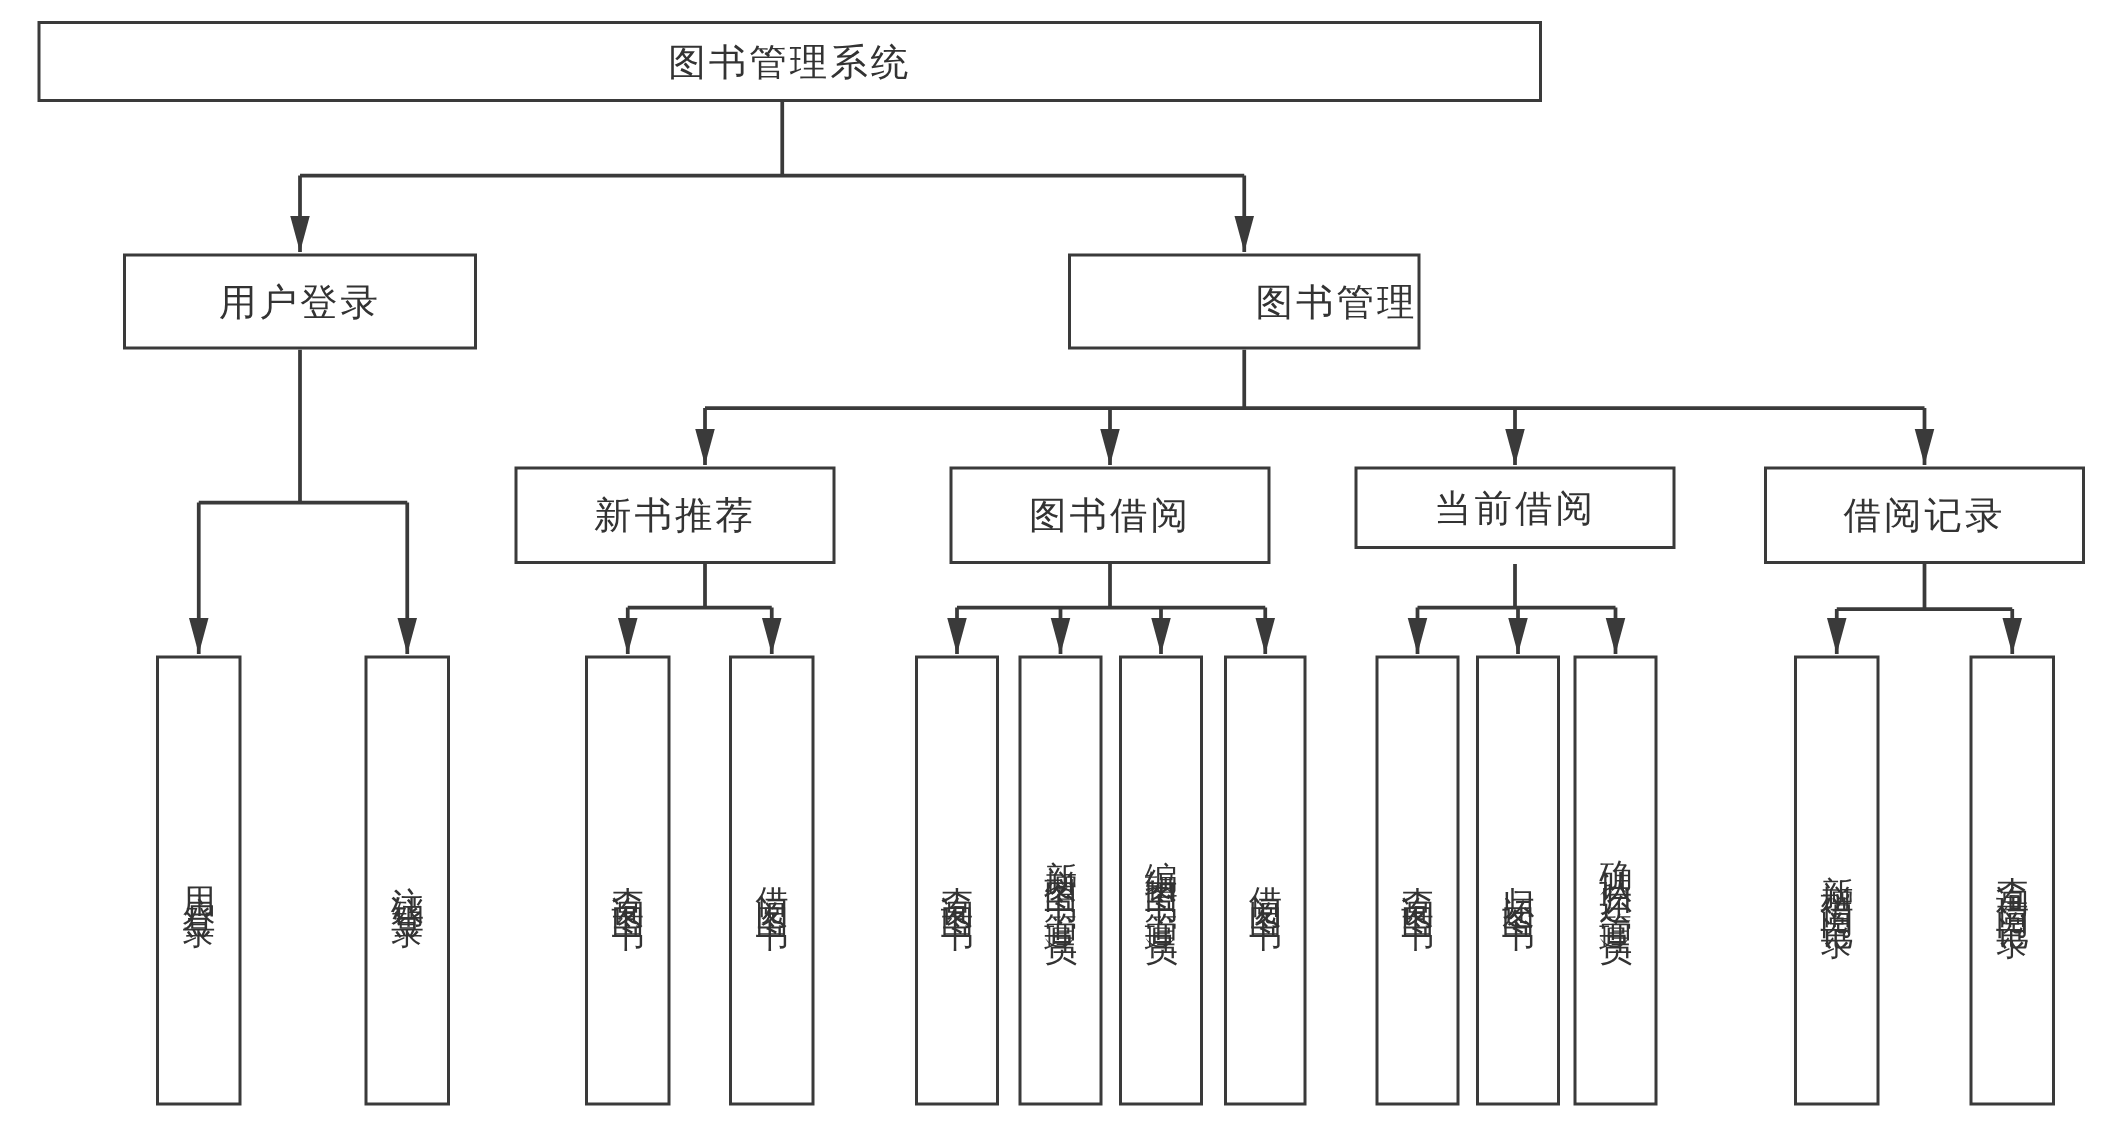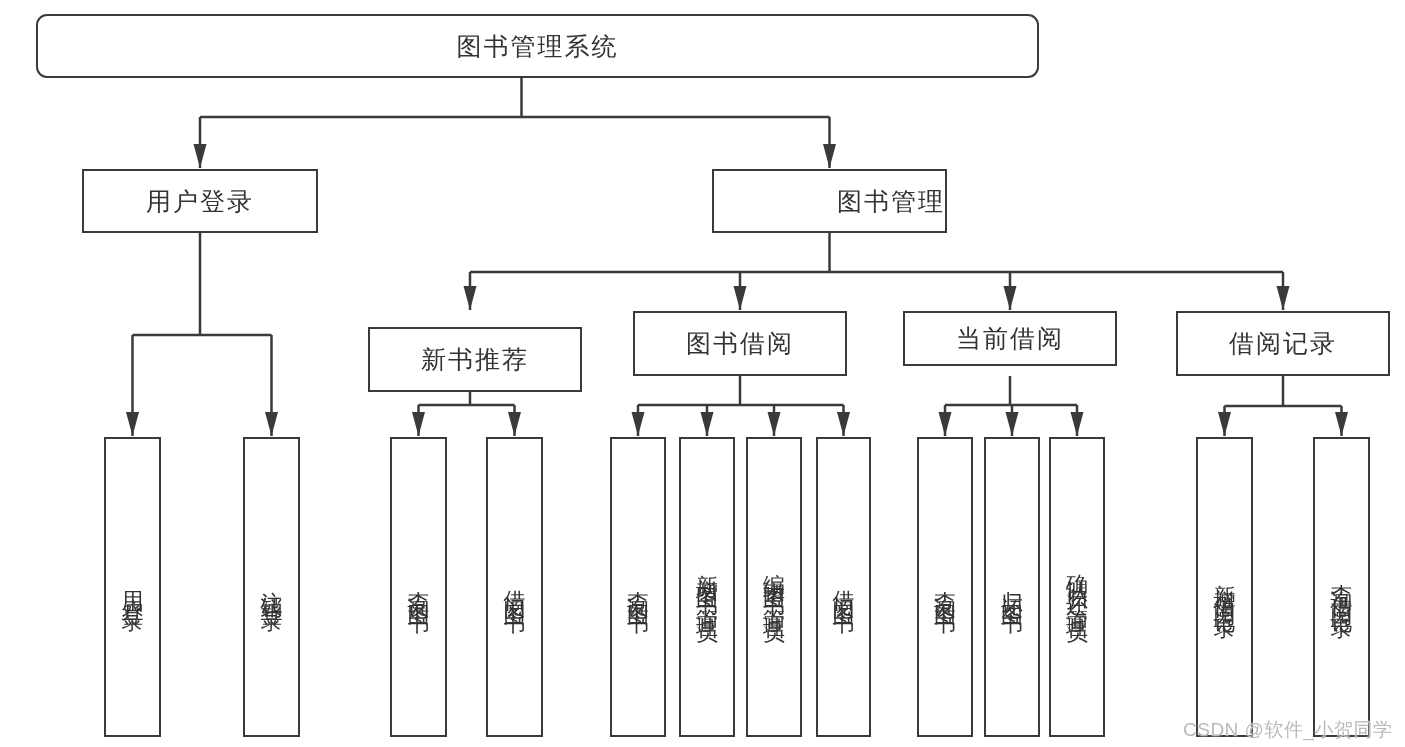--- a/index.html
+++ b/index.html
@@ -39,24 +39,24 @@
   }
   .vbox span {
     writing-mode: vertical-rl;
     text-orientation: mixed;
     font-size: 22px;
     letter-spacing: 7px;
     line-height: 1.1;
     white-space: nowrap;
   }
   
-  .n-root        { left: 36px;   top: 14px;  width: 1003px; height: 64px; border-radius: 11px; }
+  .n-root        { left: 25px;   top: 14px;  width: 1003px; height: 54px; }
   .n-user-login  { left: 82px;   top: 169px; width: 236px;  height: 64px; }
   .n-book-mgmt   { left: 712px;  top: 169px; width: 235px;  height: 64px; justify-content: flex-end; }
-  .n-l3-0        { left: 368px;  top: 311px; width: 214px;  height: 65px; margin-top: 16px; }
+  .n-l3-0        { left: 343px;  top: 311px; width: 214px;  height: 65px; }
   .n-l3-1        { left: 633px;  top: 311px; width: 214px;  height: 65px; }
   .n-l3-2        { left: 903px;  top: 311px; width: 214px;  height: 55px; }
   .n-l3-3        { left: 1176px; top: 311px; width: 214px;  height: 65px; }
   .leaf          { top: 437px;   height: 300px; }
   .n-leaf-0  { left: 104px;  width: 57px; }
   .n-leaf-1  { left: 243px;  width: 57px; }
   .n-leaf-2  { left: 390px;  width: 57px; }
   .n-leaf-3  { left: 486px;  width: 57px; }
   .n-leaf-4  { left: 610px;  width: 56px; }
   .n-leaf-5  { left: 679px;  width: 56px; }
@@ -191,15 +191,14 @@
   <div class="vbox leaf n-leaf-10">
     <span>确认归还（管理员）</span>
   </div>
   <div class="vbox leaf n-leaf-11">
     <span>新增借阅记录</span>
   </div>
   <div class="vbox leaf n-leaf-12">
     <span>查询借阅记录</span>
   </div>
 
-  <div class="watermark">CSDN @软件_小贺同学</div>
 
 </div>
 
 </body></html>

